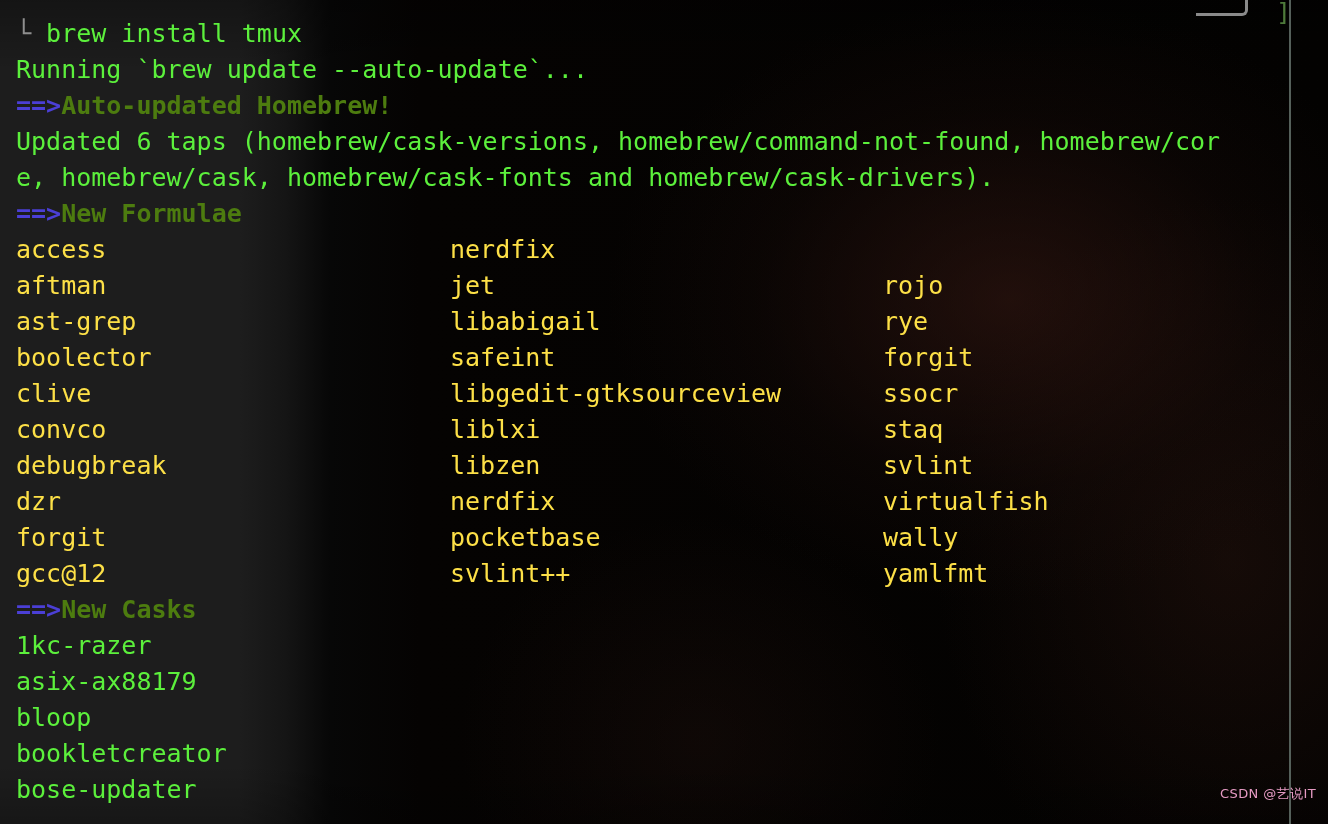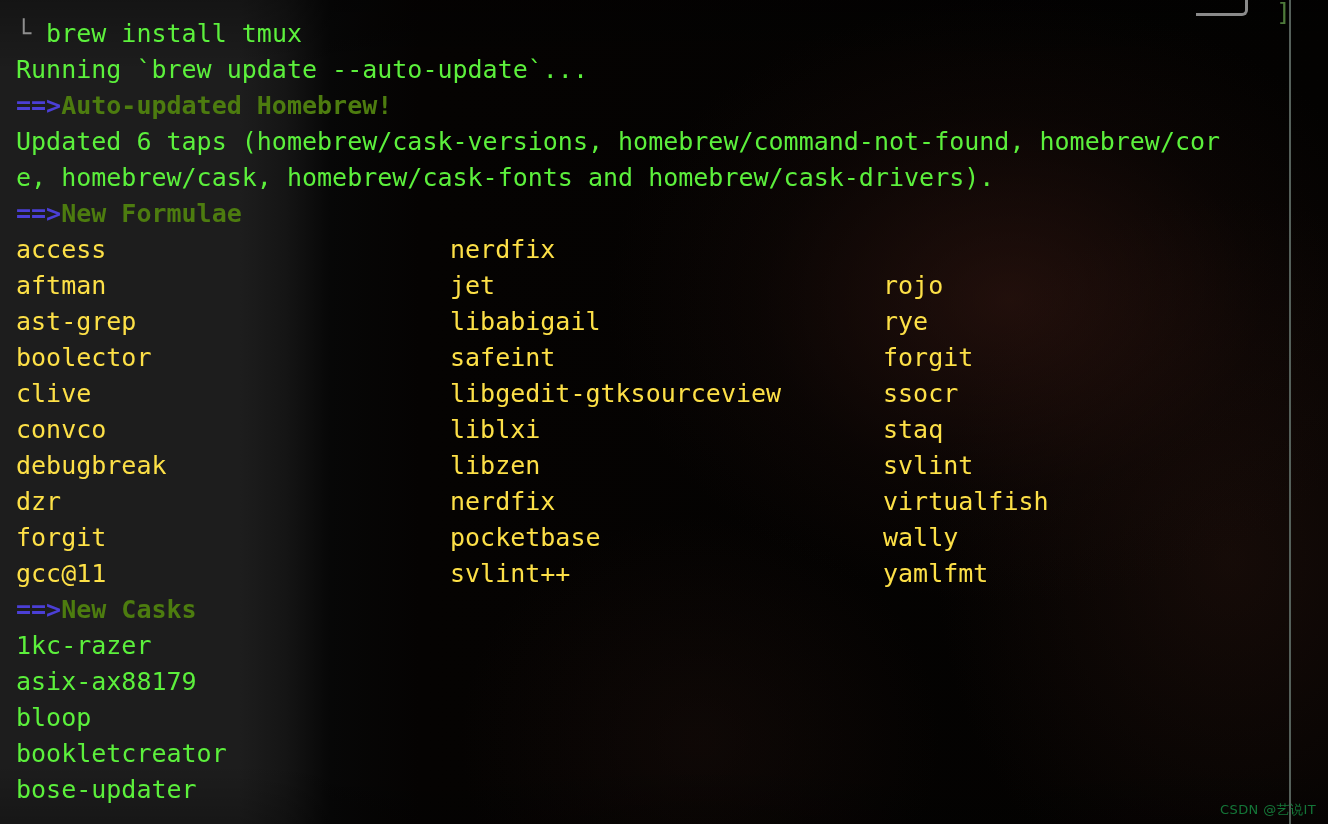--- a/index.html
+++ b/index.html
@@ -117,23 +117,23 @@
     color: #fde047;
   }
   .col1 { left: 0px; }
   .col2 { left: 434px; }
   .col3 { left: 867px; }
 
   
   #watermark {
     position: absolute;
     right: 12px;
-    bottom: 6px;
+    bottom: 22px;
     z-index: 4;
-    color: #15803d;
+    color: #f9a8d4;
     font-family: "DejaVu Sans", "Liberation Sans", sans-serif;
     font-size: 13px;
     line-height: 16px;
     letter-spacing: .4px;
     opacity: .92;
     user-select: none;
     white-space: pre;
   }
 </style>
 </head>
@@ -199,21 +199,21 @@
       <span class="col1">dzr</span>
       <span class="col2">nerdfix</span>
       <span class="col3">virtualfish</span>
     </div>
     <div class="grid-row">
       <span class="col1">forgit</span>
       <span class="col2">pocketbase</span>
       <span class="col3">wally</span>
     </div>
     <div class="grid-row">
-      <span class="col1">gcc@11</span>
+      <span class="col1">gcc@12</span>
       <span class="col2">svlint++</span>
       <span class="col3">yamlfmt</span>
     </div>
 
     <div class="row"><span class="arrow">==&gt;</span><span class="head">New Casks</span></div>
 
     <div class="row"><span class="g">1kc-razer</span></div>
     <div class="row"><span class="g">asix-ax88179</span></div>
     <div class="row"><span class="g">bloop</span></div>
     <div class="row"><span class="g">bookletcreator</span></div>

